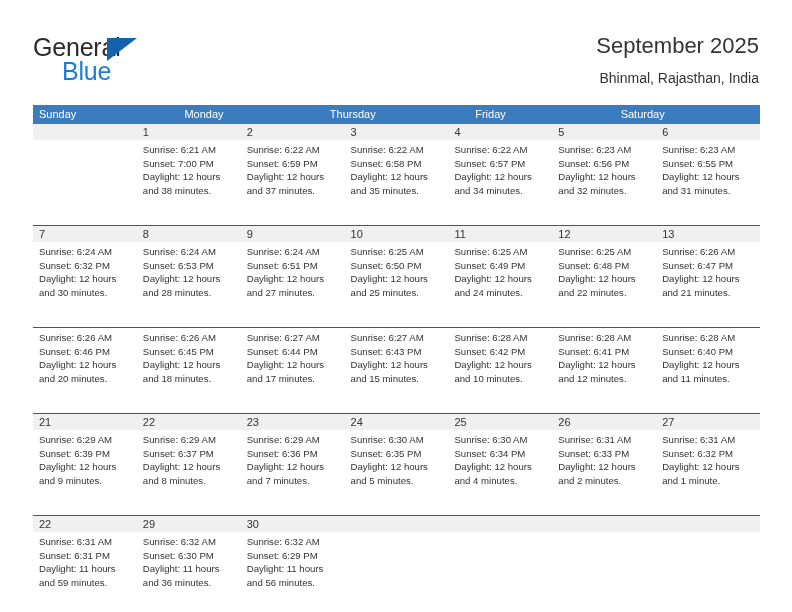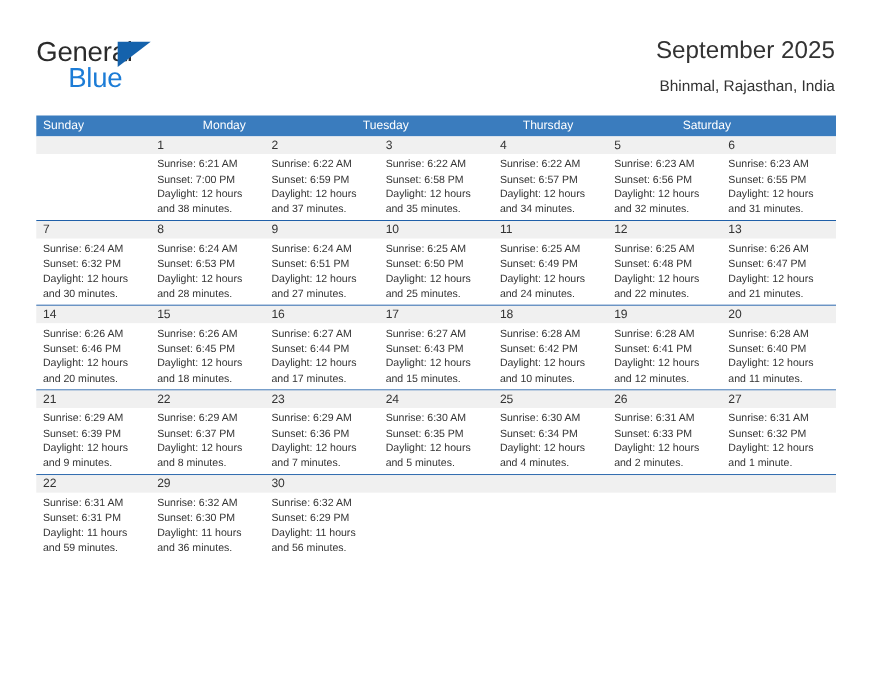--- a/index.html
+++ b/index.html
@@ -135,21 +135,21 @@
     font-size: 11px;
     line-height: 16px;
     color: #333333;
     padding-left: 6px;
     box-sizing: border-box;
   }
   .detail-band {
     display: flex;
     width: 100%;
     background: #ffffff;
-    height: 60px;
+    height: 85px;
   }
   .cell-detail {
     flex: 1 1 0;
     padding: 3px 6px 0 6px;
     box-sizing: border-box;
   }
   .cell-detail .line {
     font-size: 9.6px;
     line-height: 13.6px;
     color: #333333;
@@ -174,22 +174,22 @@
       <div class="cal-subtitle">Bhinmal, Rajasthan, India</div>
     </div>
 
   </div>
 
   <div class="calendar">
 
     <div class="weekday-row">
       <div class="weekday">Sunday</div>
       <div class="weekday">Monday</div>
-      <div class="weekday">Tuesday</div>
       <div class="weekday">Thursday</div>
+      <div class="weekday">Friday</div>
       <div class="weekday">Saturday</div>
     </div>
 
     <div id="weeks-container">
         <div class="week-row">
           <div class="daynum-band">
             <div class="daynum"></div>
             <div class="daynum">1</div>
             <div class="daynum">2</div>
             <div class="daynum">3</div>
@@ -286,29 +286,20 @@
             </div>
             <div class="cell-detail">
               <div class="line">Sunrise: 6:26 AM</div>
               <div class="line">Sunset: 6:47 PM</div>
               <div class="line">Daylight: 12 hours</div>
               <div class="line">and 21 minutes.</div>
             </div>
           </div>
         </div>
         <div class="week-row">
-          <div class="daynum-band">
-            <div class="daynum">14</div>
-            <div class="daynum">15</div>
-            <div class="daynum">16</div>
-            <div class="daynum">17</div>
-            <div class="daynum">18</div>
-            <div class="daynum">19</div>
-            <div class="daynum">20</div>
-          </div>
           <div class="detail-band">
             <div class="cell-detail">
               <div class="line">Sunrise: 6:26 AM</div>
               <div class="line">Sunset: 6:46 PM</div>
               <div class="line">Daylight: 12 hours</div>
               <div class="line">and 20 minutes.</div>
             </div>
             <div class="cell-detail">
               <div class="line">Sunrise: 6:26 AM</div>
               <div class="line">Sunset: 6:45 PM</div>

